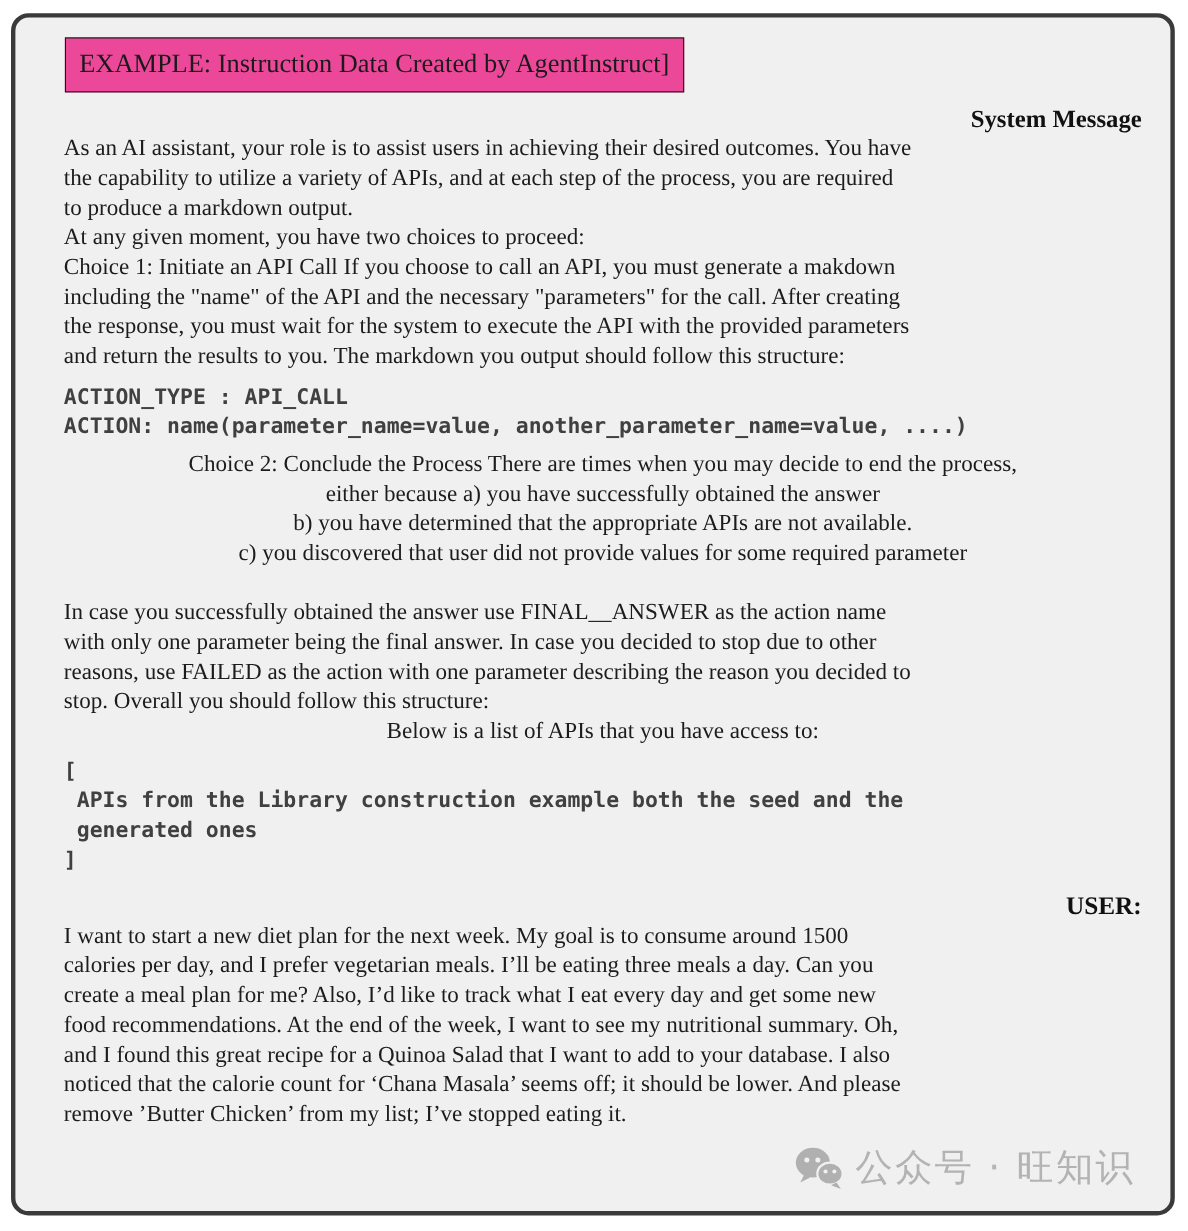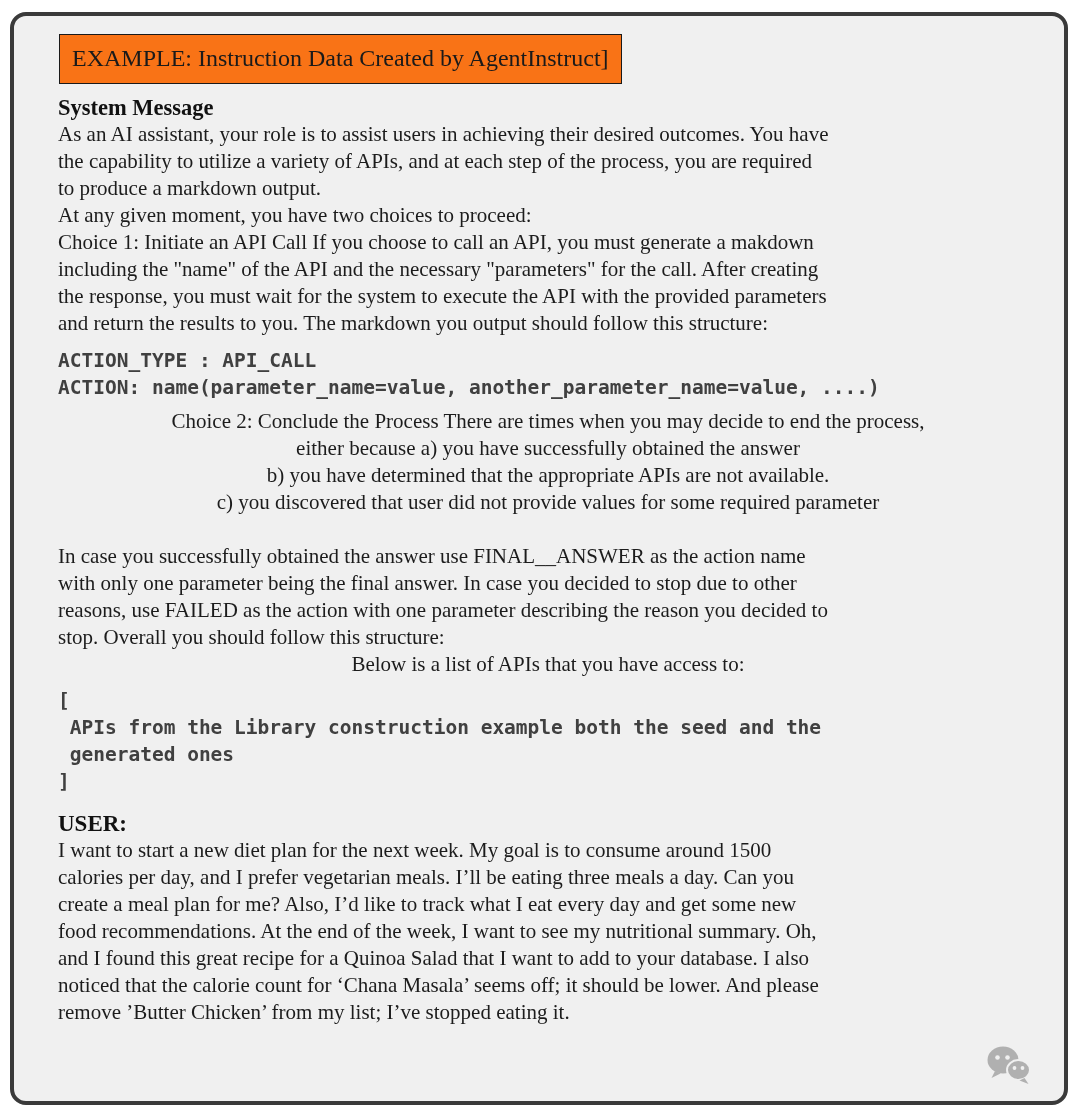--- a/index.html
+++ b/index.html
@@ -23,27 +23,28 @@
     border-radius: 16px;
     padding: 16px 26px 0 44px;
   }
   .title-box {
     display: inline-block;
     border: 1.5px solid #1a1a1a;
     padding: 10px 12px 11px 12px;
     font-size: 24px;
     color: #1a1a1a;
     margin: 2px 0 10px 1px;
-    background: #f97316;
+    background: #ec4899;
   }
   .heading {
     font-weight: bold;
     font-size: 22.5px;
     line-height: 27px;
     color: #111111;
+    text-align: right;
   }
   .para {
     font-size: 21px;
     line-height: 27px;
     color: #1c1c1c;
     white-space: pre-line;
   }
   .code {
     font-family: "DejaVu Sans Mono", monospace;
     font-size: 19.5px;
@@ -130,15 +131,16 @@
         <ellipse cx="17" cy="15" rx="15.5" ry="13.5" fill="#b0b0b0"></ellipse>
         <path d="M9 26 L5.5 33 L14.5 28.5 Z" fill="#b0b0b0"></path>
         <ellipse cx="32.5" cy="25" rx="11.5" ry="10" fill="#b0b0b0" stroke="#f0f0f0" stroke-width="2"></ellipse>
         <path d="M38.5 33 L42.5 39 L33.5 35.5 Z" fill="#b0b0b0"></path>
         <circle cx="11.5" cy="12.5" r="2.3" fill="#f0f0f0"></circle>
         <circle cx="21.5" cy="12.5" r="2.3" fill="#f0f0f0"></circle>
         <circle cx="28.5" cy="23" r="1.9" fill="#f0f0f0"></circle>
         <circle cx="36.5" cy="23" r="1.9" fill="#f0f0f0"></circle>
       </svg>
     </span>
+    <span class="watermark-text">公众号 · 旺知识</span>
   </div>
 
 </div>
 
 </body></html>

